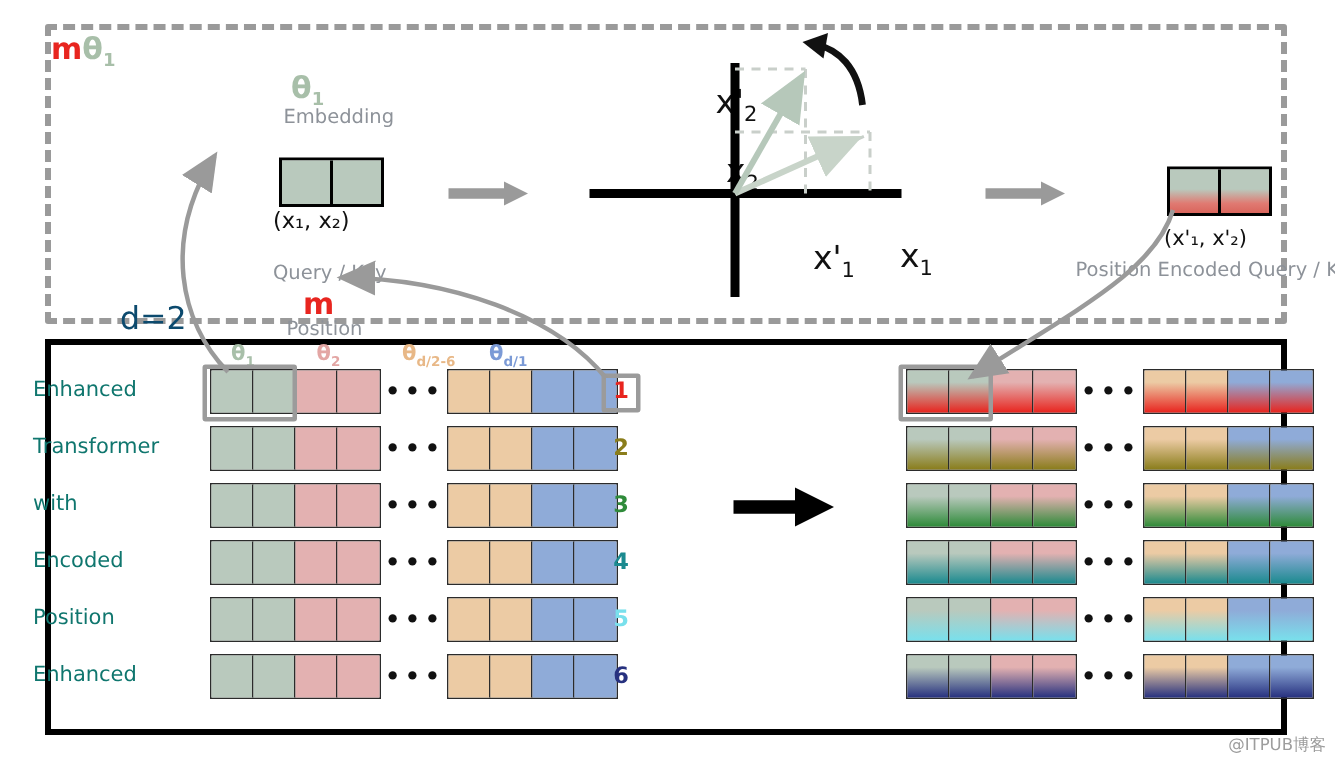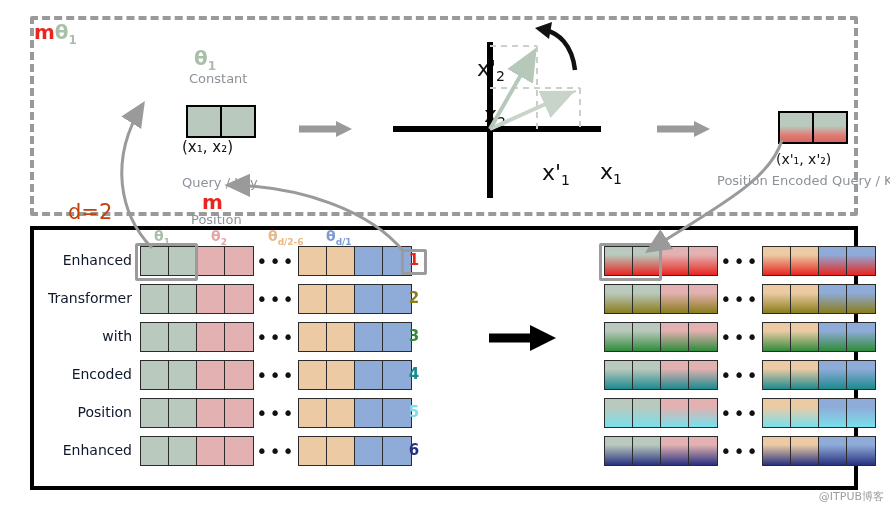--- a/index.html
+++ b/index.html
@@ -15,21 +15,21 @@
   }
   .panel-bottom{
     position:absolute;left:30px;top:226px;width:828px;height:264px;
     border:4px solid #000;box-sizing:border-box;background:#fff;
   }
 
   .lbl{position:absolute;color:#8d9299;font-size:13px;white-space:nowrap;}
   .lbl-dark{position:absolute;color:#111;white-space:nowrap;}
 
   
-  #d-eq-2{left:34px;top:180px;font-size:21px;color:#c2410c;}
+  #d-eq-2{left:46px;top:180px;font-size:21px;color:#0c4a6e;}
   #theta1-top{left:160px;top:26px;font-size:20px;font-weight:bold;color:#a8bfa9;}
   #theta1-sub{font-size:12px;vertical-align:sub;}
   #constant-lbl{left:155px;top:51px;font-size:13px;}
   #qk-top-lbl{left:148px;top:155px;font-size:13px;}
   #m-top{left:168px;top:170px;font-size:20px;font-weight:bold;color:#e8251f;}
   #position-top-lbl{left:157px;top:192px;font-size:13px;}
   #coord-pair-left{left:148px;top:118px;font-size:15px;color:#111;}
   #coord-pair-right{left:742px;top:131px;font-size:14px;color:#111;}
   #pe-qk-top-lbl{left:683px;top:153px;font-size:13px;}
 
@@ -43,21 +43,21 @@
   
   #ax-x2p{left:443px;top:36px;font-size:22px;}
   #ax-x2 {left:450px;top:82px;font-size:22px;}
   #ax-x1p{left:508px;top:140px;font-size:22px;}
   #ax-x1 {left:566px;top:139px;font-size:22px;}
   #mtheta{left:577px;top:31px;font-size:20px;font-weight:bold;}
   #mtheta .m{color:#e8251f;}
   #mtheta .t{color:#a8bfa9;}
 
   
-  .row-lbl{position:absolute;color:#0f172a;font-size:14px;text-align:right;width:110px;}
+  .row-lbl{position:absolute;color:#0f766e;font-size:14px;width:110px;}
   .theta-hd{position:absolute;font-size:14px;font-weight:bold;white-space:nowrap;}
   .theta-hd sub{font-size:9px;font-weight:bold;}
 
   .strip{position:absolute;display:flex;align-items:center;}
   .grp{display:flex;border:1.5px solid #2b2b2b;box-sizing:border-box;}
   .grp .cell{width:28px;height:28px;border-right:1.5px solid #2b2b2b;box-sizing:border-box;}
   .grp .cell:last-child{border-right:none;}
   .dots{width:44px;text-align:center;color:#111;font-size:19px;letter-spacing:2px;line-height:28px;}
 
   .posnum{position:absolute;font-size:15px;font-weight:bold;width:40px;text-align:center;}
@@ -70,21 +70,21 @@
 <body>
 
 <div id="stage">
 
   <div class="panel-top">
 
     <span class="lbl-dark" id="d-eq-2">d=2</span>
 
     <span class="lbl-dark" id="theta1-top"><span>θ</span><span id="theta1-sub">1</span></span>
 
-    <span class="lbl" id="constant-lbl">Constant</span>
+    <span class="lbl" id="constant-lbl">Embedding</span>
 
     <div class="cellbox" id="box-left">
       <div style="background:#b9c9bd"></div>
       <div style="background:#b9c9bd"></div>
     </div>
 
     <span class="lbl-dark" id="coord-pair-left">(x₁, x₂)</span>
 
     <span class="lbl" id="qk-top-lbl">Query / Key</span>
 

